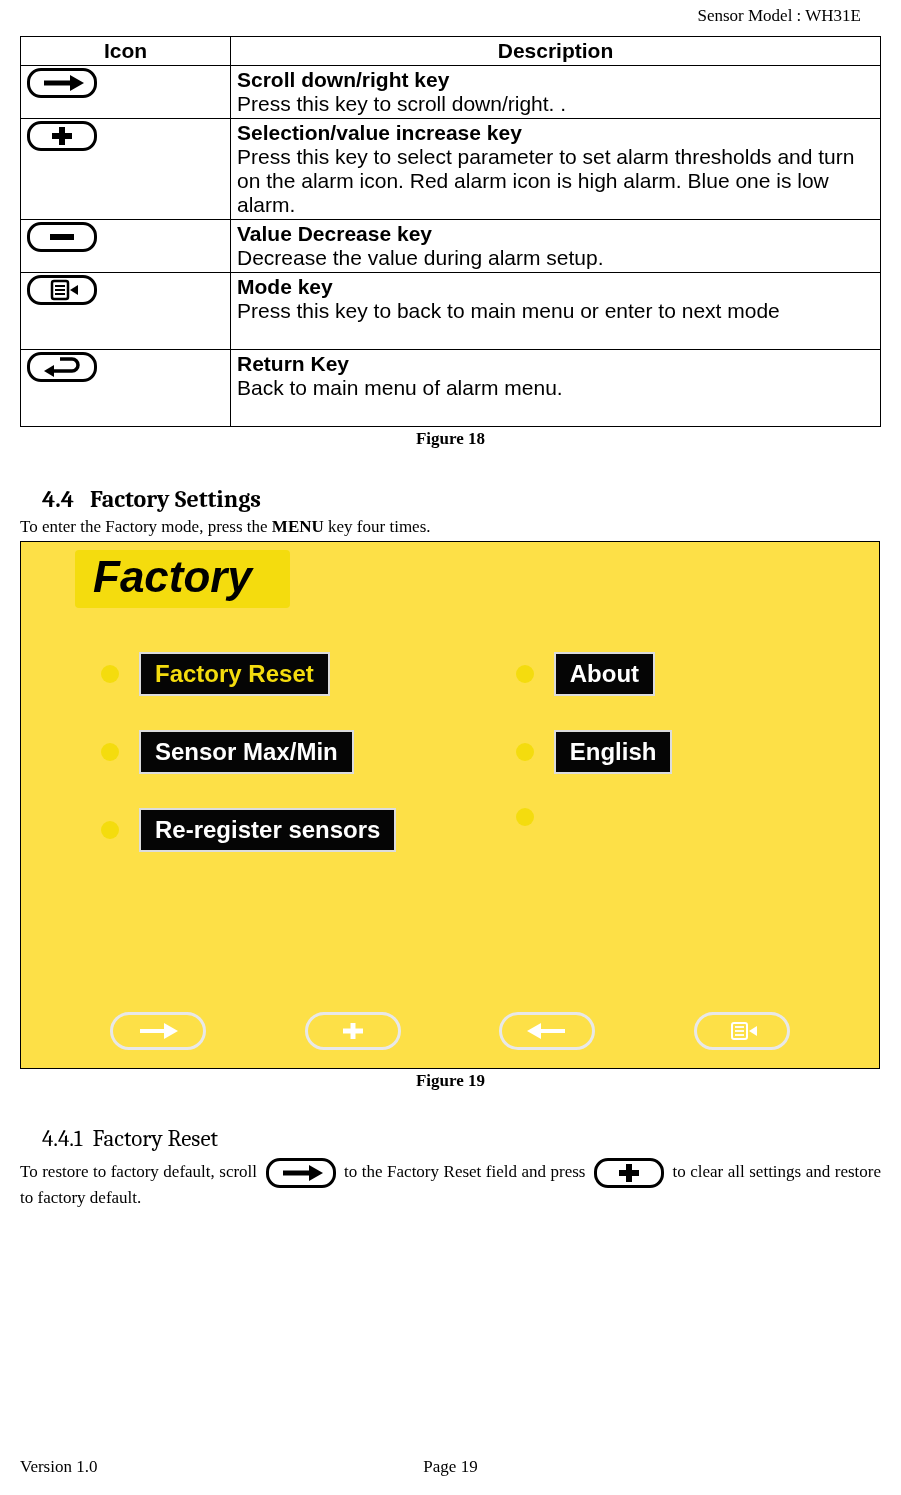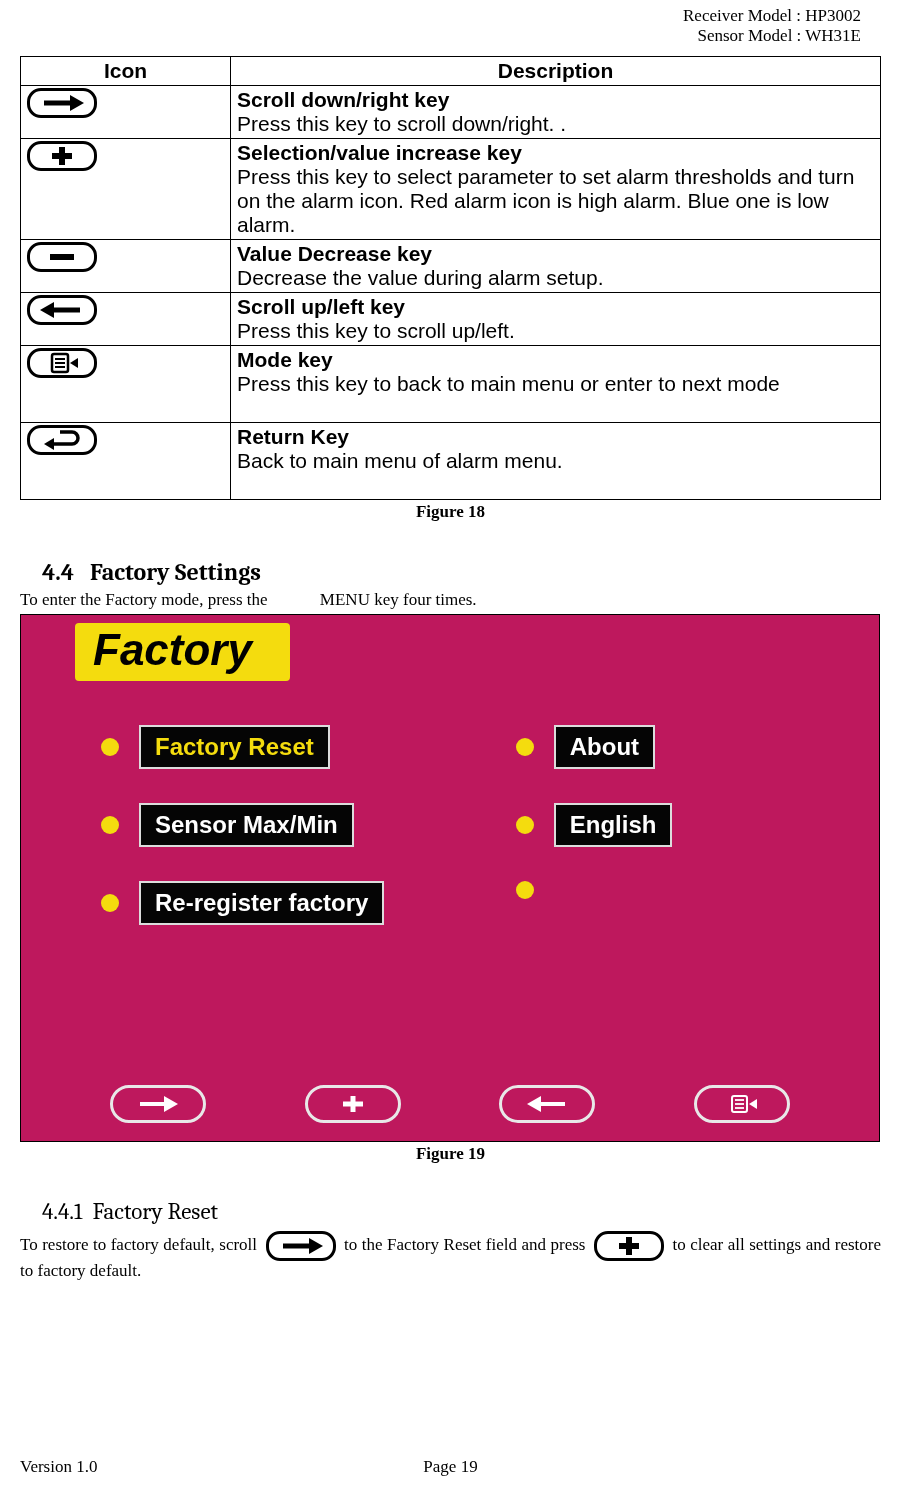--- a/index.html
+++ b/index.html
@@ -18,28 +18,28 @@
 .tbl th, .tbl td { border: 1px solid #000; vertical-align: top; padding: 2px 6px; text-align: left; }
 .tbl th { text-align: center; font-weight: bold; }
 .icon-col { width: 210px; }
 .icon-cell { padding: 6px 8px; }
 .row-title { font-weight: bold; }
 .fig-cap { text-align: center; font-weight: bold; font-family: "Times New Roman", serif; margin-top: 2px; }
 .h-sec { font-family: Cambria, "Times New Roman", serif; font-weight: bold; font-size: 24px; margin: 36px 0 4px 22px; }
 .h-sub { font-family: Cambria, "Times New Roman", serif; font-weight: normal; font-size: 23px; margin: 34px 0 6px 22px; }
 .body-p { font-family: "Times New Roman", serif; font-size: 17px; }
 .body-p.justify { text-align: justify; }
-.menu-b { font-weight: normal; margin-left: 48px; }
+.menu-b { font-weight: bold; }
 
 
 .key-ico { display:inline-block; width:70px; height:30px; border:3px solid #000; border-radius:14px; position:relative; background:#fff; vertical-align:middle; }
 .key-ico svg { position:absolute; left:0; top:0; }
 
 
-.screen { width: 860px; height: 528px; background:#be185d; border:1px solid #000; margin-top:4px; position:relative; font-family: Arial, sans-serif; padding-left: 8px; }
+.screen { width: 860px; height: 528px; background:#fde047; border:1px solid #000; margin-top:4px; position:relative; font-family: Arial, sans-serif; padding-left: 8px; }
 .tab { position:absolute; left:54px; top:8px; background:#f4dc0e; color:#000; font-size:44px; font-style:italic; font-weight:600; padding:2px 38px 6px 18px; border-radius:4px; }
 .grid-area { position:absolute; left:80px; top:110px; right:60px; }
 .col { display:inline-block; vertical-align:top; }
 .col1 { width: 410px; }
 .col2 { width: 280px; }
 .opt { display:flex; align-items:center; margin-bottom:34px; }
 .dot { width:18px; height:18px; border-radius:50%; background:#f4dc0e; margin-right:20px; flex:none; }
 .opt-box { border:2px solid #dcdcdc; color:#fff; font-size:24px; font-weight:600; padding:6px 14px; display:inline-block; background:#050505; }
 .opt.sel .opt-box { color:#f4dc0e; }
 
@@ -51,21 +51,20 @@
 
 .footer { position:absolute; bottom:18px; left:20px; right:20px; display:flex; font-family:"Times New Roman", serif; font-size:17px; }
 .footer .l { flex:1; text-align:left; }
 .footer .c { flex:1; text-align:center; }
 .footer .r { flex:1; }
 </style>
 </head>
 <body>
 
 <div class="header-lines">
-  <div>Receiver Model : HP3002</div>
   <div>Sensor Model : WH31E</div>
 </div>
 
 <table class="tbl">
   <tbody>
       <tr>
     <th class="icon-col">Icon</th>
     <th>Description</th>
   </tr>
   <tr>
@@ -106,34 +105,20 @@
     </td>
     <td>
       <span class="row-title">Value Decrease key</span><br>
       <span>Decrease the value during alarm setup.</span>
     </td>
   </tr>
   <tr>
     <td class="icon-cell">
       <span class="key-ico">
         <svg width="64" height="24" viewBox="0 0 64 24">
-              <line x1="20" y1="12" x2="50" y2="12" stroke="#000" stroke-width="5"></line>
-              <polygon points="24,4 10,12 24,20" fill="#000"></polygon>
-            </svg>
-      </span>
-    </td>
-    <td>
-      <span class="row-title">Scroll up/left key</span><br>
-      <span>Press this key to scroll up/left.</span>
-    </td>
-  </tr>
-  <tr>
-    <td class="icon-cell">
-      <span class="key-ico">
-        <svg width="64" height="24" viewBox="0 0 64 24">
           <rect x="22" y="3" width="16" height="18" rx="2" fill="none" stroke="#000" stroke-width="2.5"></rect>
           <line x1="25" y1="8" x2="35" y2="8" stroke="#000" stroke-width="2"></line>
           <line x1="25" y1="12" x2="35" y2="12" stroke="#000" stroke-width="2"></line>
           <line x1="25" y1="16" x2="35" y2="16" stroke="#000" stroke-width="2"></line>
           <polygon points="40,12 48,7 48,17" fill="#000"></polygon>
         </svg>
       </span>
     </td>
     <td>
       <span class="row-title">Mode key</span><br>
@@ -172,21 +157,21 @@
       <div class="opt sel">
           <span class="dot"></span>
           <span class="opt-box">Factory Reset</span>
         </div>
       <div class="opt">
           <span class="dot"></span>
           <span class="opt-box">Sensor Max/Min</span>
         </div>
       <div class="opt">
           <span class="dot"></span>
-          <span class="opt-box">Re-register factory</span>
+          <span class="opt-box">Re-register sensors</span>
         </div>
     </div>
     <div class="col col2">
       <div class="opt">
           <span class="dot"></span>
           <span class="opt-box">About</span>
         </div>
       <div class="opt">
           <span class="dot"></span>
           <span class="opt-box">English</span>

